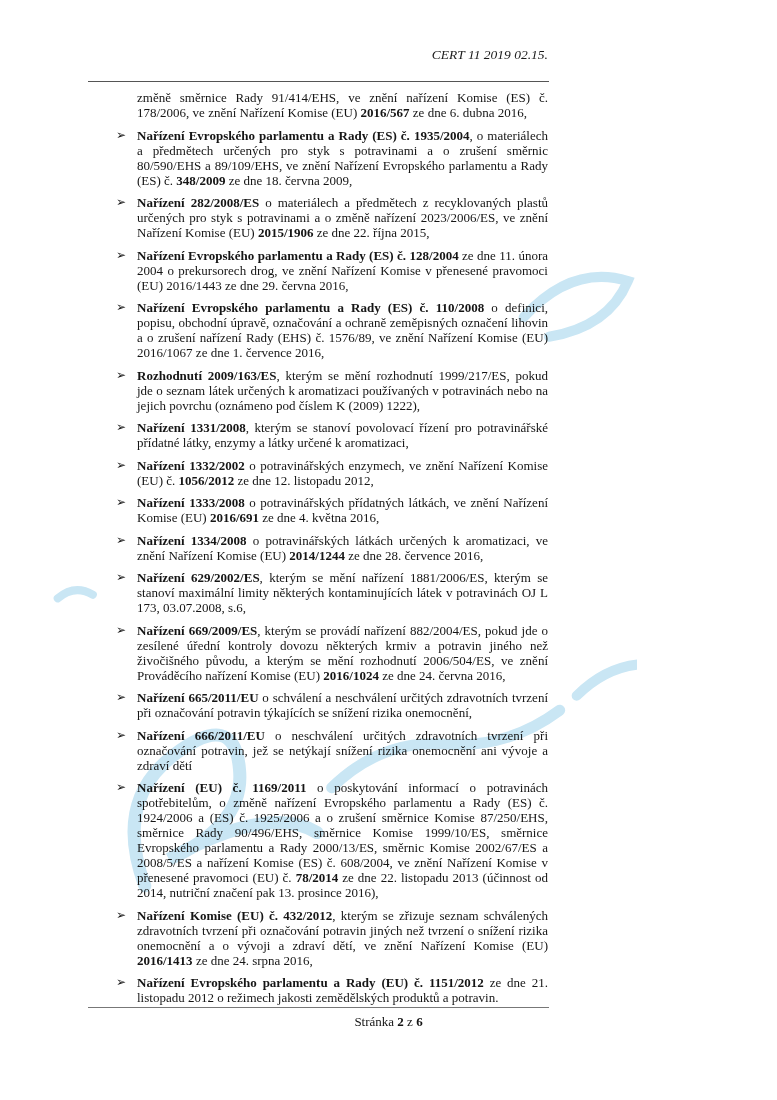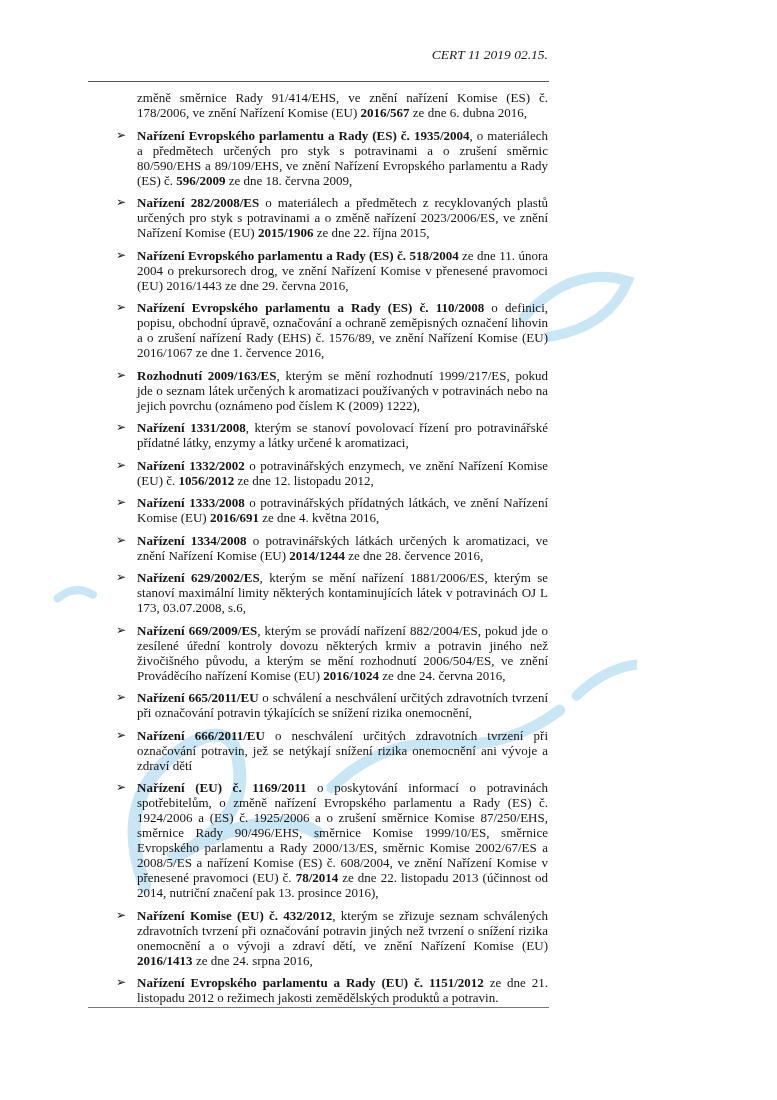--- a/index.html
+++ b/index.html
@@ -90,34 +90,35 @@
       <path d="M 560 740 q 50 -30 100 -5" stroke-width="10"></path>
     </g>
   </svg>
 
   <div class="doc-header">CERT 11 2019 02.15.</div>
 
   <div class="header-rule"></div>
 
   <div class="doc-body">
       <div class="para"><span>změně směrnice Rady 91/414/EHS, ve znění nařízení Komise (ES) č. 178/2006, ve znění Nařízení Komise (EU) </span><span class="bold">2016/567</span><span> ze dne 6. dubna 2016,</span></div>
-      <div class="para"><span class="bullet">➢</span><span class="bold">Nařízení Evropského parlamentu a Rady (ES) č. 1935/2004</span><span>, o materiálech a předmětech určených pro styk s potravinami a o zrušení směrnic 80/590/EHS a 89/109/EHS, ve znění Nařízení Evropského parlamentu a Rady (ES) č. </span><span class="bold">596/2009</span><span> ze dne 18. června 2009,</span></div>
+      <div class="para"><span class="bullet">➢</span><span class="bold">Nařízení Evropského parlamentu a Rady (ES) č. 1935/2004</span><span>, o materiálech a předmětech určených pro styk s potravinami a o zrušení směrnic 80/590/EHS a 89/109/EHS, ve znění Nařízení Evropského parlamentu a Rady (ES) č. </span><span class="bold">348/2009</span><span> ze dne 18. června 2009,</span></div>
       <div class="para"><span class="bullet">➢</span><span class="bold">Nařízení 282/2008/ES</span><span> o materiálech a předmětech z recyklovaných plastů určených pro styk s potravinami a o změně nařízení 2023/2006/ES, ve znění Nařízení Komise (EU) </span><span class="bold">2015/1906</span><span> ze dne 22. října 2015,</span></div>
-      <div class="para"><span class="bullet">➢</span><span class="bold">Nařízení Evropského parlamentu a Rady (ES) č. 518/2004</span><span> ze dne 11. února 2004 o prekursorech drog, ve znění Nařízení Komise v přenesené pravomoci (EU) 2016/1443 ze dne 29. června 2016,</span></div>
+      <div class="para"><span class="bullet">➢</span><span class="bold">Nařízení Evropského parlamentu a Rady (ES) č. 128/2004</span><span> ze dne 11. února 2004 o prekursorech drog, ve znění Nařízení Komise v přenesené pravomoci (EU) 2016/1443 ze dne 29. června 2016,</span></div>
       <div class="para"><span class="bullet">➢</span><span class="bold">Nařízení Evropského parlamentu a Rady (ES) č. 110/2008</span><span> o definici, popisu, obchodní úpravě, označování a ochraně zeměpisných označení lihovin a o zrušení nařízení Rady (EHS) č. 1576/89, ve znění Nařízení Komise (EU) 2016/1067 ze dne 1. července 2016,</span></div>
       <div class="para"><span class="bullet">➢</span><span class="bold">Rozhodnutí 2009/163/ES</span><span>, kterým se mění rozhodnutí 1999/217/ES, pokud jde o seznam látek určených k aromatizaci používaných v potravinách nebo na jejich povrchu (oznámeno pod číslem K (2009) 1222),</span></div>
       <div class="para"><span class="bullet">➢</span><span class="bold">Nařízení 1331/2008</span><span>, kterým se stanoví povolovací řízení pro potravinářské přídatné látky, enzymy a látky určené k aromatizaci,</span></div>
       <div class="para"><span class="bullet">➢</span><span class="bold">Nařízení 1332/2002</span><span> o potravinářských enzymech, ve znění Nařízení Komise (EU) č. </span><span class="bold">1056/2012</span><span> ze dne 12. listopadu 2012,</span></div>
       <div class="para"><span class="bullet">➢</span><span class="bold">Nařízení 1333/2008</span><span> o potravinářských přídatných látkách, ve znění Nařízení Komise (EU) </span><span class="bold">2016/691</span><span> ze dne 4. května 2016,</span></div>
       <div class="para"><span class="bullet">➢</span><span class="bold">Nařízení 1334/2008</span><span> o potravinářských látkách určených k aromatizaci, ve znění Nařízení Komise (EU) </span><span class="bold">2014/1244</span><span> ze dne 28. července 2016,</span></div>
       <div class="para"><span class="bullet">➢</span><span class="bold">Nařízení 629/2002/ES</span><span>, kterým se mění nařízení 1881/2006/ES, kterým se stanoví maximální limity některých kontaminujících látek v potravinách OJ L 173, 03.07.2008, s.6,</span></div>
       <div class="para"><span class="bullet">➢</span><span class="bold">Nařízení 669/2009/ES</span><span>, kterým se provádí nařízení 882/2004/ES, pokud jde o zesílené úřední kontroly dovozu některých krmiv a potravin jiného než živočišného původu, a kterým se mění rozhodnutí 2006/504/ES, ve znění Prováděcího nařízení Komise (EU) </span><span class="bold">2016/1024</span><span> ze dne 24. června 2016,</span></div>
       <div class="para"><span class="bullet">➢</span><span class="bold">Nařízení 665/2011/EU</span><span> o schválení a neschválení určitých zdravotních tvrzení při označování potravin týkajících se snížení rizika onemocnění,</span></div>
       <div class="para"><span class="bullet">➢</span><span class="bold">Nařízení 666/2011/EU</span><span> o neschválení určitých zdravotních tvrzení při označování potravin, jež se netýkají snížení rizika onemocnění ani vývoje a zdraví dětí</span></div>
       <div class="para"><span class="bullet">➢</span><span class="bold">Nařízení (EU) č. 1169/2011</span><span> o poskytování informací o potravinách spotřebitelům, o změně nařízení Evropského parlamentu a Rady (ES) č. 1924/2006 a (ES) č. 1925/2006 a o zrušení směrnice Komise 87/250/EHS, směrnice Rady 90/496/EHS, směrnice Komise 1999/10/ES, směrnice Evropského parlamentu a Rady 2000/13/ES, směrnic Komise 2002/67/ES a 2008/5/ES a nařízení Komise (ES) č. 608/2004, ve znění Nařízení Komise v přenesené pravomoci (EU) č. </span><span class="bold">78/2014</span><span> ze dne 22. listopadu 2013 (účinnost od 2014, nutriční značení pak 13. prosince 2016),</span></div>
       <div class="para"><span class="bullet">➢</span><span class="bold">Nařízení Komise (EU) č. 432/2012</span><span>, kterým se zřizuje seznam schválených zdravotních tvrzení při označování potravin jiných než tvrzení o snížení rizika onemocnění a o vývoji a zdraví dětí, ve znění Nařízení Komise (EU) </span><span class="bold">2016/1413</span><span> ze dne 24. srpna 2016,</span></div>
       <div class="para"><span class="bullet">➢</span><span class="bold">Nařízení Evropského parlamentu a Rady (EU) č. 1151/2012</span><span> ze dne 21. listopadu 2012 o režimech jakosti zemědělských produktů a potravin.</span></div>
     </div>
 
   <div class="footer-rule"></div>
 
+  <div class="doc-footer"><span>Stránka </span><span class="bold">2</span><span> z </span><span class="bold">6</span></div>
 
 </div>
 
 </body></html>

